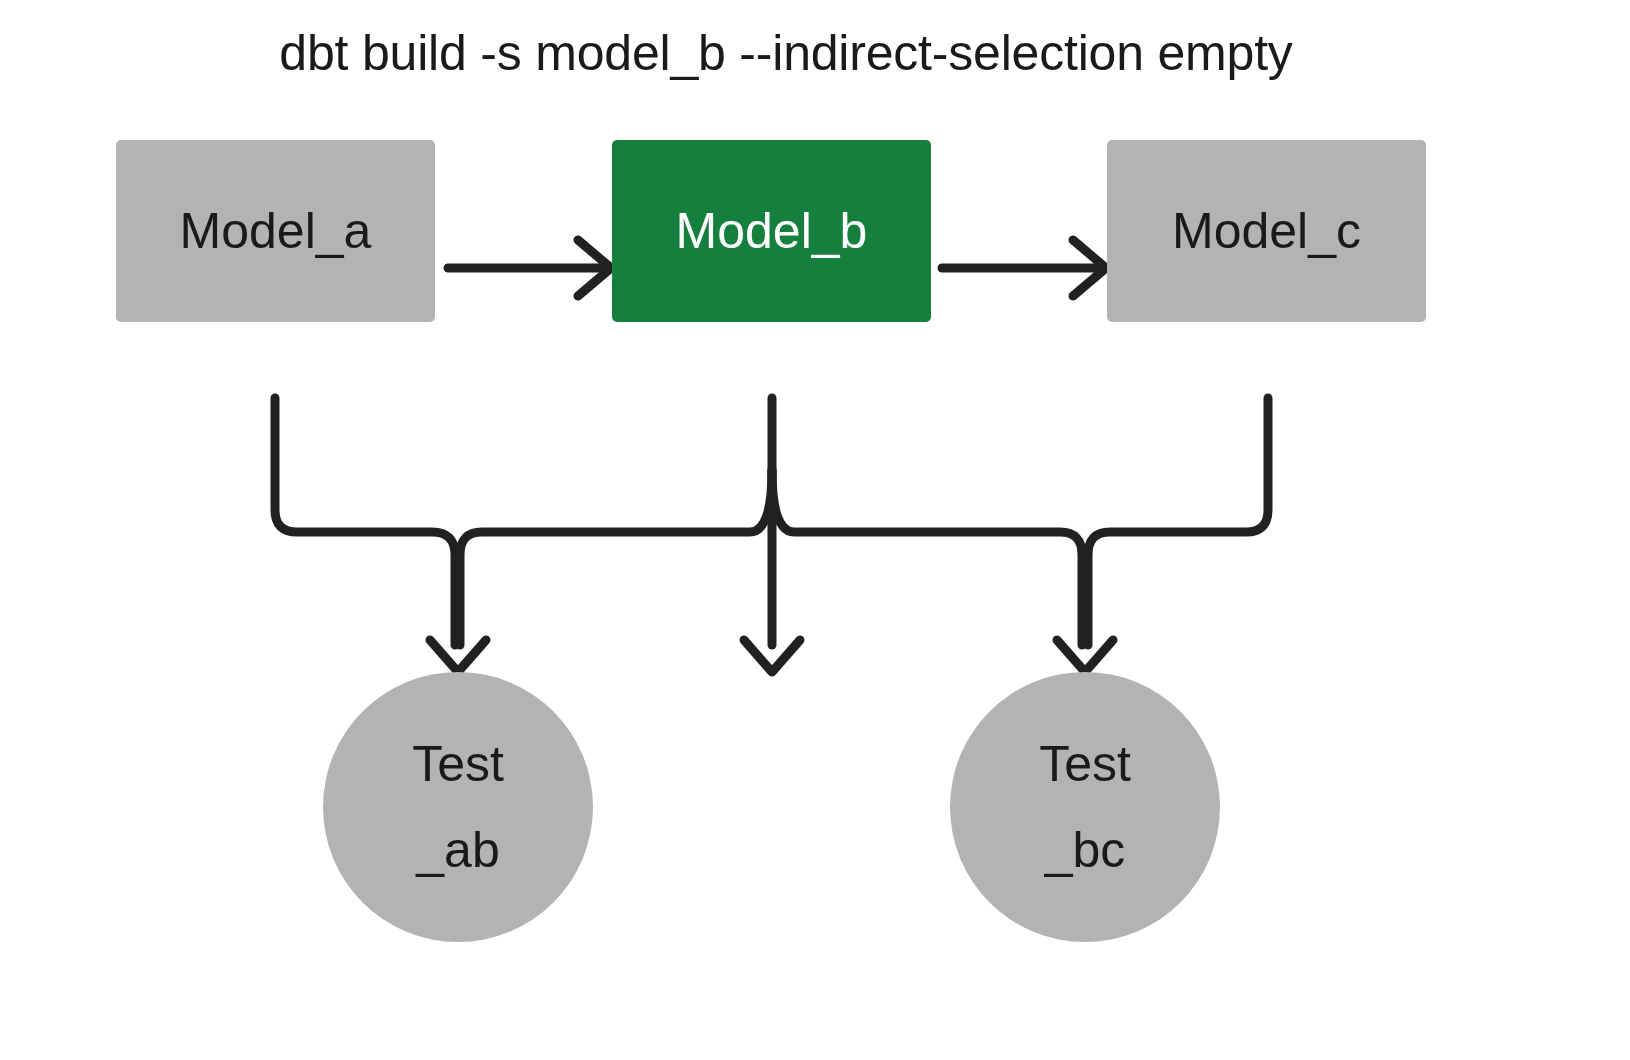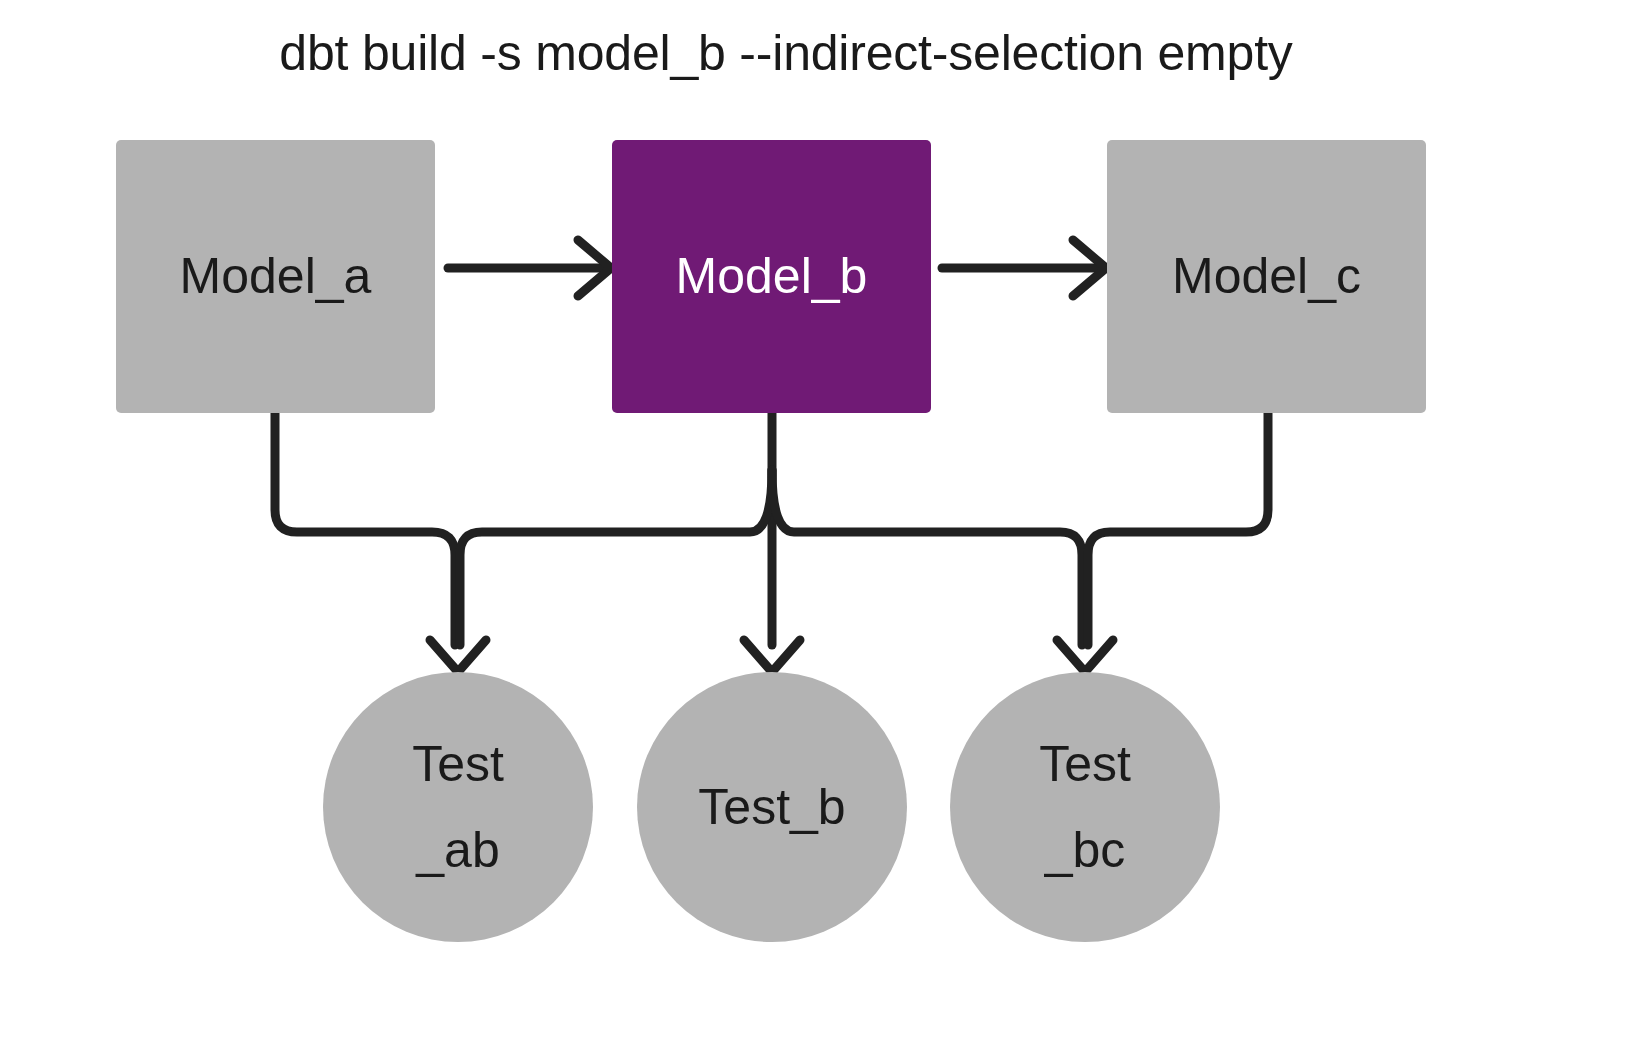--- a/index.html
+++ b/index.html
@@ -43,28 +43,28 @@
   .node {
     position: absolute;
     display: flex;
     align-items: center;
     justify-content: center;
     text-align: center;
     box-sizing: border-box;
   }
   .model-box {
     width: 319px;
-    height: 273px;
+    height: 182px;
     border-radius: 5px;
     font-size: 50px;
     line-height: 1.05;
     color: #1a1a1a;
   }
   .model-box.gray { background: #b3b3b3; }
-  .model-box.blue { background: #701a75; color: #ffffff; }
+  .model-box.blue { background: #15803d; color: #ffffff; }
   .test-circle {
     width: 270px;
     height: 270px;
     border-radius: 50%;
     background: #b3b3b3;
     color: #1a1a1a;
     font-size: 50px;
     line-height: 1.72;
     white-space: pre-line;
   }
@@ -111,22 +111,19 @@
 
   <div class="node model-box gray" style="left:1107px; top:140px;text-align:right;">
     <span>Model_c</span>
   </div>
 
   <div class="node test-circle" style="left:323px; top:672px;">
     <span>Test
 _ab</span>
   </div>
 
-  <div class="node test-circle" style="left:637px; top:672px;">
-    <span>Test_b</span>
-  </div>
 
   <div class="node test-circle" style="left:950px; top:672px;">
     <span>Test
 _bc</span>
   </div>
 
 </div>
 
 </body></html>

